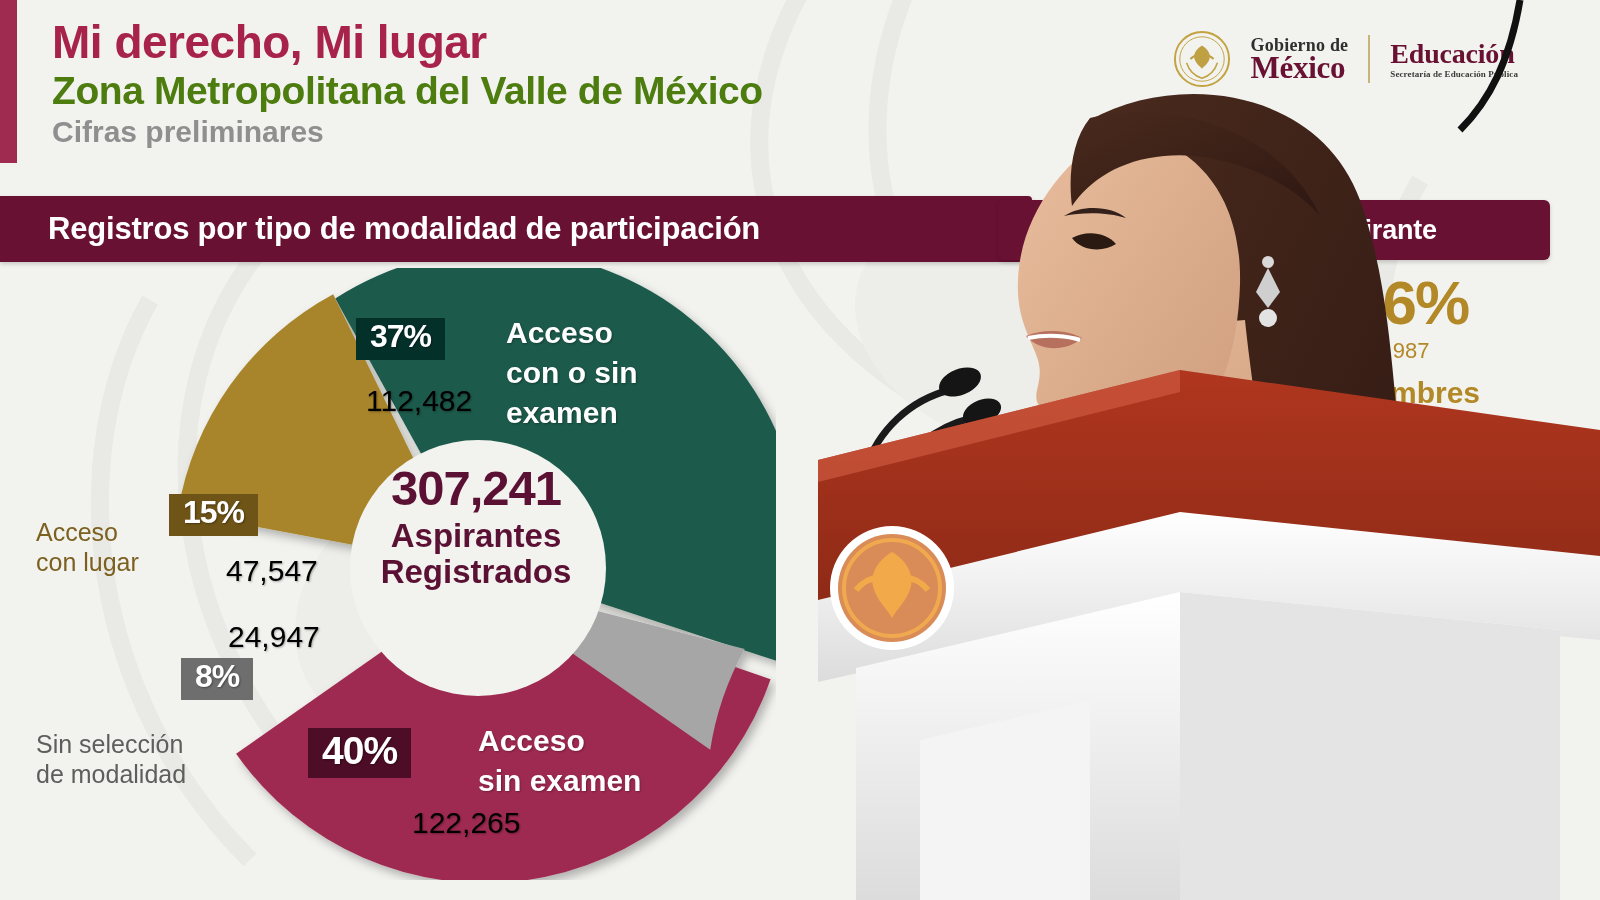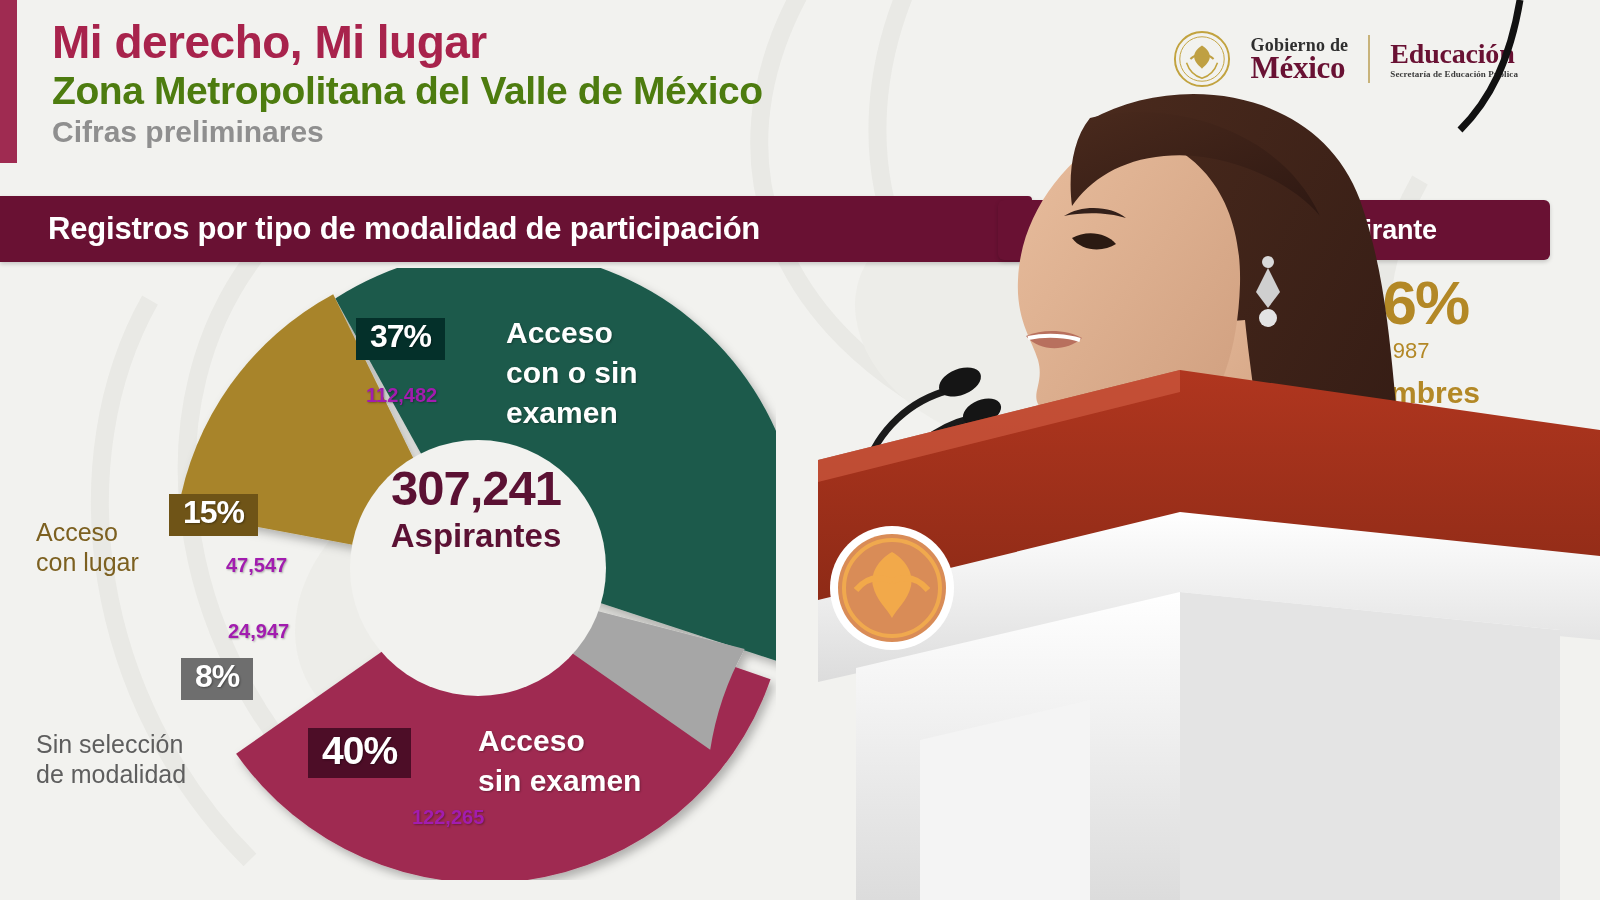--- a/index.html
+++ b/index.html
@@ -77,21 +77,21 @@
   .chip-green{background:#04302a;}
   .chip-gold {background:#6f5417;}
   .chip-gray {background:#6e6e6e;}
   .chip-crim {background:#4d0d27;}
 
   .seg-name{
     position:absolute;color:#fff;font-weight:bold;font-size:30px;line-height:1.12;
     text-shadow:1px 1px 2px rgba(0,0,0,.3);
   }
   .seg-val{
-    position:absolute;color:#a21caf;font-weight:bold;font-size:20px;line-height:1.1;
+    position:absolute;color:#000000;font-weight:normal;font-size:30px;line-height:1.1;
     text-shadow:1px 1px 2px rgba(0,0,0,.3);
   }
   .out-label{
     position:absolute;font-size:25px;line-height:1.18;font-weight:normal;
   }
   .out-gold{color:#7c6020;}
   .out-gray{color:#5e5e5e;margin-top:10px;}
 
   
   .sex-panel{position:absolute;left:1020px;top:272px;width:540px;height:160px;}
@@ -178,20 +178,21 @@
 
         <path fill="#a8842a" d="M 302 302 L 169.2 30.2 A 303 303 0 0 0 13.8 248.0 Z" transform="translate(-12,-4)"></path>
       </g>
 
       <circle cx="302" cy="300" r="128" fill="#f2f2ef"></circle>
     </svg>
 
     <div class="center-label">
       <div class="center-num">307,241</div>
       <div class="center-l1">Aspirantes</div>
+      <div class="center-l2">Registrados</div>
     </div>
 
     <div class="pct-chip chip-green" style="left:180px;top:50px;">37%</div>
     <div class="seg-val" style="left:190px;top:116px;">112,482</div>
     <div class="seg-name" style="left:330px;top:48px;">Acceso</div>
     <div class="seg-name" style="left:330px;top:88px;">con o sin</div>
     <div class="seg-name" style="left:330px;top:128px;">examen</div>
 
     <div class="pct-chip chip-gold" style="left:-7px;top:226px;">15%</div>
     <div class="seg-val" style="left:50px;top:286px;">47,547</div>

